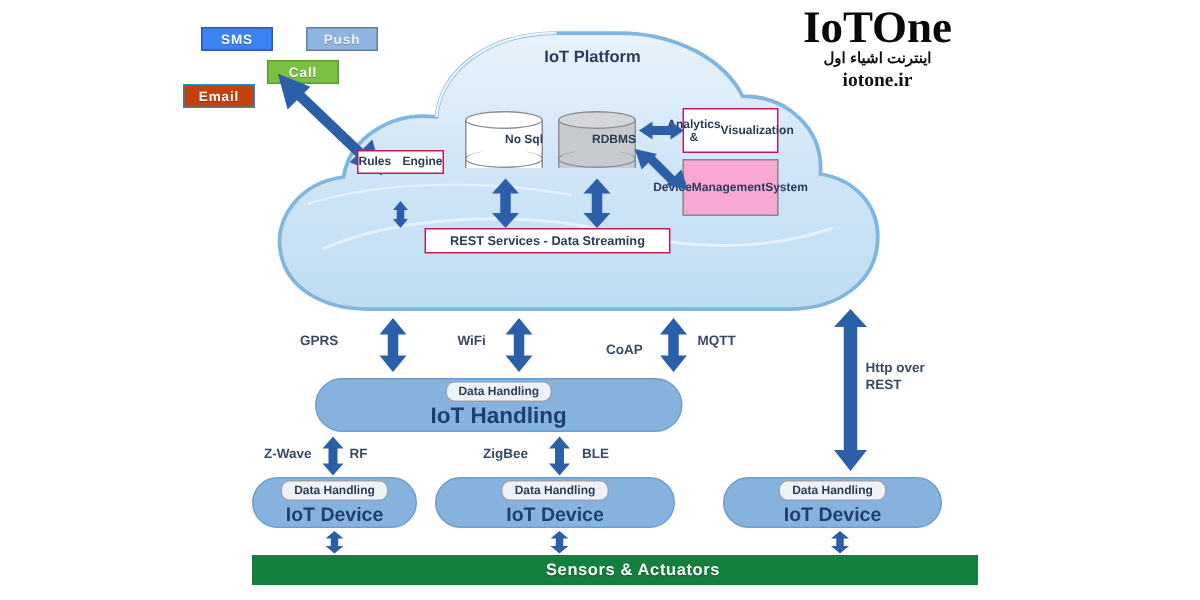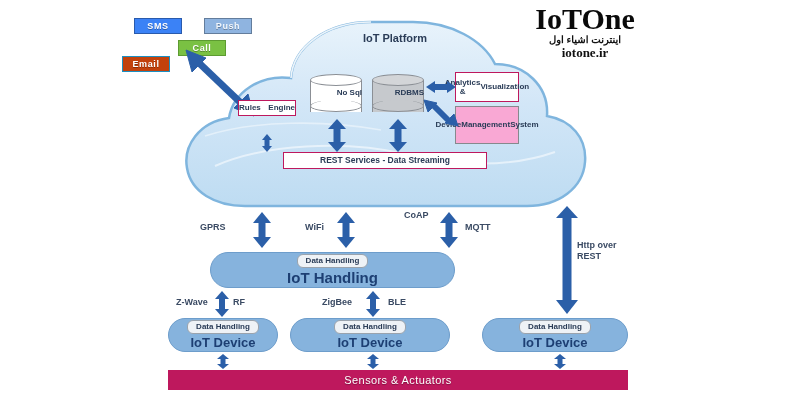--- a/index.html
+++ b/index.html
@@ -52,21 +52,21 @@
     position:absolute;box-sizing:border-box;display:flex;
     align-items:center;justify-content:center;text-align:center;
     font-size:8px;font-weight:bold;color:#2a3c57;line-height:9.5px;
     border:1px solid #be185d;background:#ffffff;
   }
   .pbox.grey{background:#f9a8d4;border-color:#86898d;}
 
   #box-rules    {left:238px;top:100px;width:58px;height:16px;justify-content:space-between;}
   #box-analytics{left:455px;top:72px; width:64px;height:30px;}
   #box-dms      {left:455px;top:106px;width:64px;height:38px;}
-  #box-rest     {left:283px;top:152px;width:204px;height:17px;font-size:8.5px;}
+  #box-rest     {left:283px;top:152px;width:164px;height:17px;font-size:8.5px;}
 
   
   .cyl{position:absolute;width:52px;height:44px;}
   .cyl .top{
     position:absolute;left:0;top:0;width:52px;height:12px;box-sizing:border-box;
     border:1px solid #8b8f95;border-radius:50%/50%;
   }
   .cyl .body{
     position:absolute;left:0;top:6px;width:52px;height:32px;box-sizing:border-box;
     border-left:1px solid #8b8f95;border-right:1px solid #8b8f95;border-bottom:none;
@@ -125,23 +125,24 @@
   .nodetitle.small{font-size:13px;line-height:14px;}
 
   #gateway{left:210px;top:252px;width:245px;height:36px;}
   #dev1{left:168px;top:318px;width:110px;height:34px;}
   #dev2{left:290px;top:318px;width:160px;height:34px;}
   #dev3{left:482px;top:318px;width:146px;height:34px;}
 
   
   #sensors{
     position:absolute;left:168px;top:370px;width:460px;height:20px;
-    background:#be185d;display:flex;align-items:center;justify-content:center;
-    font-size:11px;font-weight:normal;color:#ffffff;letter-spacing:.4px;
+    background:#15803d;display:flex;align-items:center;justify-content:center;
+    font-size:11px;font-weight:bold;color:#ffffff;letter-spacing:.4px;
     text-shadow:0 1px 1px rgba(0,0,0,.35);
+    padding-left:24px;
   }
 </style>
 </head>
 <body>
 
 <div id="stage">
 
   <div id="cloud">
     <svg viewBox="0 0 420 200" xmlns="http://www.w3.org/2000/svg">
       <defs>
@@ -289,21 +290,21 @@
   <div class="arrow" style="left:337px;top:212px;">
     <svg width="18" height="36" viewBox="0 0 18 36">
       <g fill="#2b5fa8">
         <rect x="5.5" y="9" width="7" height="18"></rect>
         <polygon points="9,0 0,11 18,11"></polygon>
         <polygon points="9,36 0,25 18,25"></polygon>
       </g>
     </svg>
   </div>
 
-  <div class="plabel" style="left:404px;top:210px;">CoAP</div>
+  <div class="plabel" style="left:404px;top:228px;">CoAP</div>
   <div class="arrow" style="left:440px;top:212px;">
     <svg width="18" height="36" viewBox="0 0 18 36">
       <g fill="#2b5fa8">
         <rect x="5.5" y="9" width="7" height="18"></rect>
         <polygon points="9,0 0,11 18,11"></polygon>
         <polygon points="9,36 0,25 18,25"></polygon>
       </g>
     </svg>
   </div>
   <div class="plabel" style="left:465px;top:222px;">MQTT</div>

